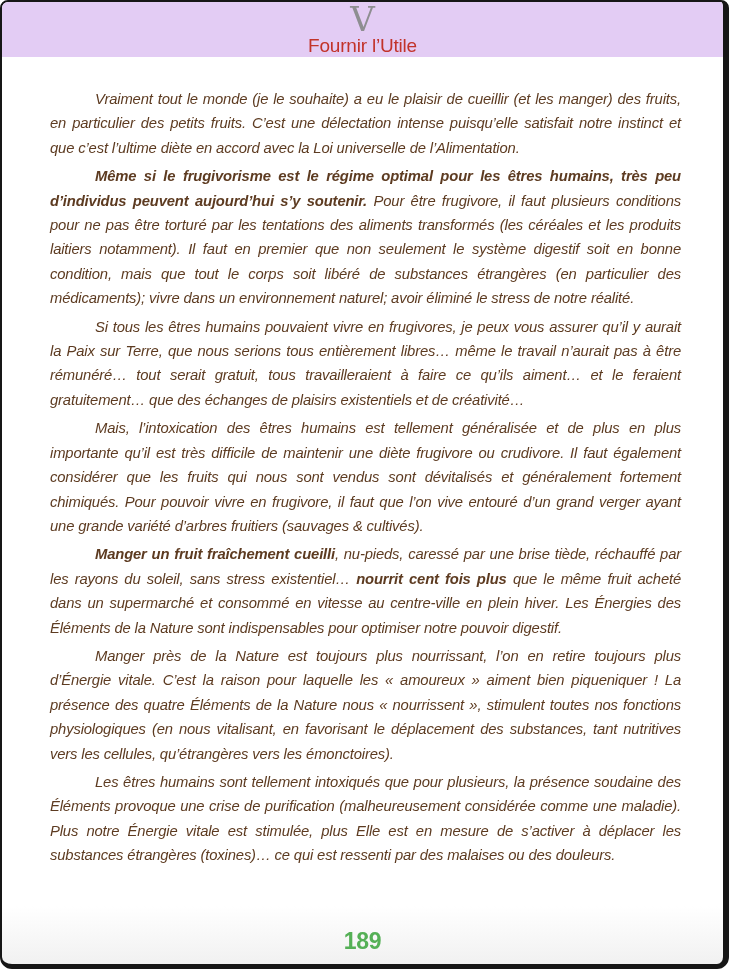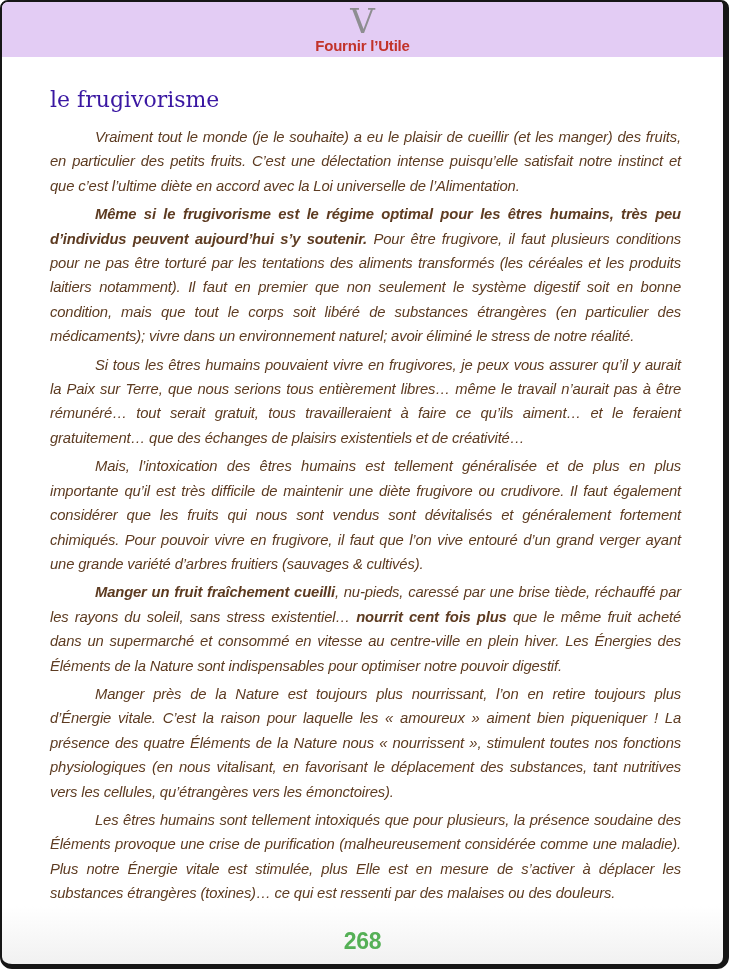--- a/index.html
+++ b/index.html
@@ -20,21 +20,21 @@
     background:var(--header-bg,#e3ccf4);
     display:flex;flex-direction:column;
     align-items:center;justify-content:center;
   }
   .chapter-numeral{
     font-family:"DejaVu Serif",serif;
     font-size:34px;line-height:32px;
     color:var(--numeral-gray,#8e8e91);
   }
   .chapter-title{
-    font-size:15px;font-weight:bold;
+    font-size:19px;font-weight:normal;
     letter-spacing:-0.2px;
     color:var(--chapter-title-red,#c2332a);
   }
   .content{padding:30px 42px 0 48px;}
   .section-title{
     margin:0 0 12px 0;
     font-family:"DejaVu Serif",serif;
     font-weight:normal;
     font-size:22px;line-height:26px;
     color:var(--section-title-purple,#3a17a2);
@@ -67,29 +67,28 @@
 <body>
 
 <div class="page">
 
   <header class="chapter-header">
     <div class="chapter-numeral">V</div>
     <div class="chapter-title">Fournir l’Utile</div>
   </header>
 
   <main class="content">
-    <h1 class="section-title">le frugivorisme</h1>
     <section>
         <p class="para"><span class="seg">Vraiment tout le monde (je le souhaite) a eu le plaisir de cueillir (et les manger) des fruits, en particulier des petits fruits. C’est une délectation intense puisqu’elle satisfait notre instinct et que c’est l’ultime diète en accord avec la Loi universelle de l’Alimentation.</span></p>
         <p class="para"><span class="seg bold">Même si le frugivorisme est le régime optimal pour les êtres humains, très peu d’individus peuvent aujourd’hui s’y soutenir.</span><span class="seg"> Pour être frugivore, il faut plusieurs conditions pour ne pas être torturé par les tentations des aliments transformés (les céréales et les produits laitiers notamment). Il faut en premier que non seulement le système digestif soit en bonne condition, mais que tout le corps soit libéré de substances étrangères (en particulier des médicaments); vivre dans un environnement naturel; avoir éliminé le stress de notre réalité.</span></p>
         <p class="para"><span class="seg">Si tous les êtres humains pouvaient vivre en frugivores, je peux vous assurer qu’il y aurait la Paix sur Terre, que nous serions tous entièrement libres… même le travail n’aurait pas à être rémunéré… tout serait gratuit, tous travailleraient à faire ce qu’ils aiment… et le feraient gratuitement… que des échanges de plaisirs existentiels et de créativité…</span></p>
         <p class="para"><span class="seg">Mais, l’intoxication des êtres humains est tellement généralisée et de plus en plus importante qu’il est très difficile de maintenir une diète frugivore ou crudivore. Il faut également considérer que les fruits qui nous sont vendus sont dévitalisés et généralement fortement chimiqués. Pour pouvoir vivre en frugivore, il faut que l’on vive entouré d’un grand verger ayant une grande variété d’arbres fruitiers (sauvages &amp; cultivés).</span></p>
         <p class="para"><span class="seg bold">Manger un fruit fraîchement cueilli</span><span class="seg">, nu-pieds, caressé par une brise tiède, réchauffé par les rayons du soleil, sans stress existentiel… </span><span class="seg bold">nourrit cent fois plus</span><span class="seg"> que le même fruit acheté dans un supermarché et consommé en vitesse au centre-ville en plein hiver. Les Énergies des Éléments de la Nature sont indispensables pour optimiser notre pouvoir digestif.</span></p>
         <p class="para"><span class="seg">Manger près de la Nature est toujours plus nourrissant, l’on en retire toujours plus d’Énergie vitale. C’est la raison pour laquelle les « amoureux » aiment bien piqueniquer ! La présence des quatre Éléments de la Nature nous « nourrissent », stimulent toutes nos fonctions physiologiques (en nous vitalisant, en favorisant le déplacement des substances, tant nutritives vers les cellules, qu’étrangères vers les émonctoires).</span></p>
         <p class="para"><span class="seg">Les êtres humains sont tellement intoxiqués que pour plusieurs, la présence soudaine des Éléments provoque une crise de purification (malheureusement considérée comme une maladie). Plus notre Énergie vitale est stimulée, plus Elle est en mesure de s’activer à déplacer les substances étrangères (toxines)… ce qui est ressenti par des malaises ou des douleurs.</span></p>
       </section>
   </main>
 
   <footer class="page-footer">
-    <span class="page-number">268</span>
+    <span class="page-number">189</span>
   </footer>
 
 </div>
 
 </body></html>

